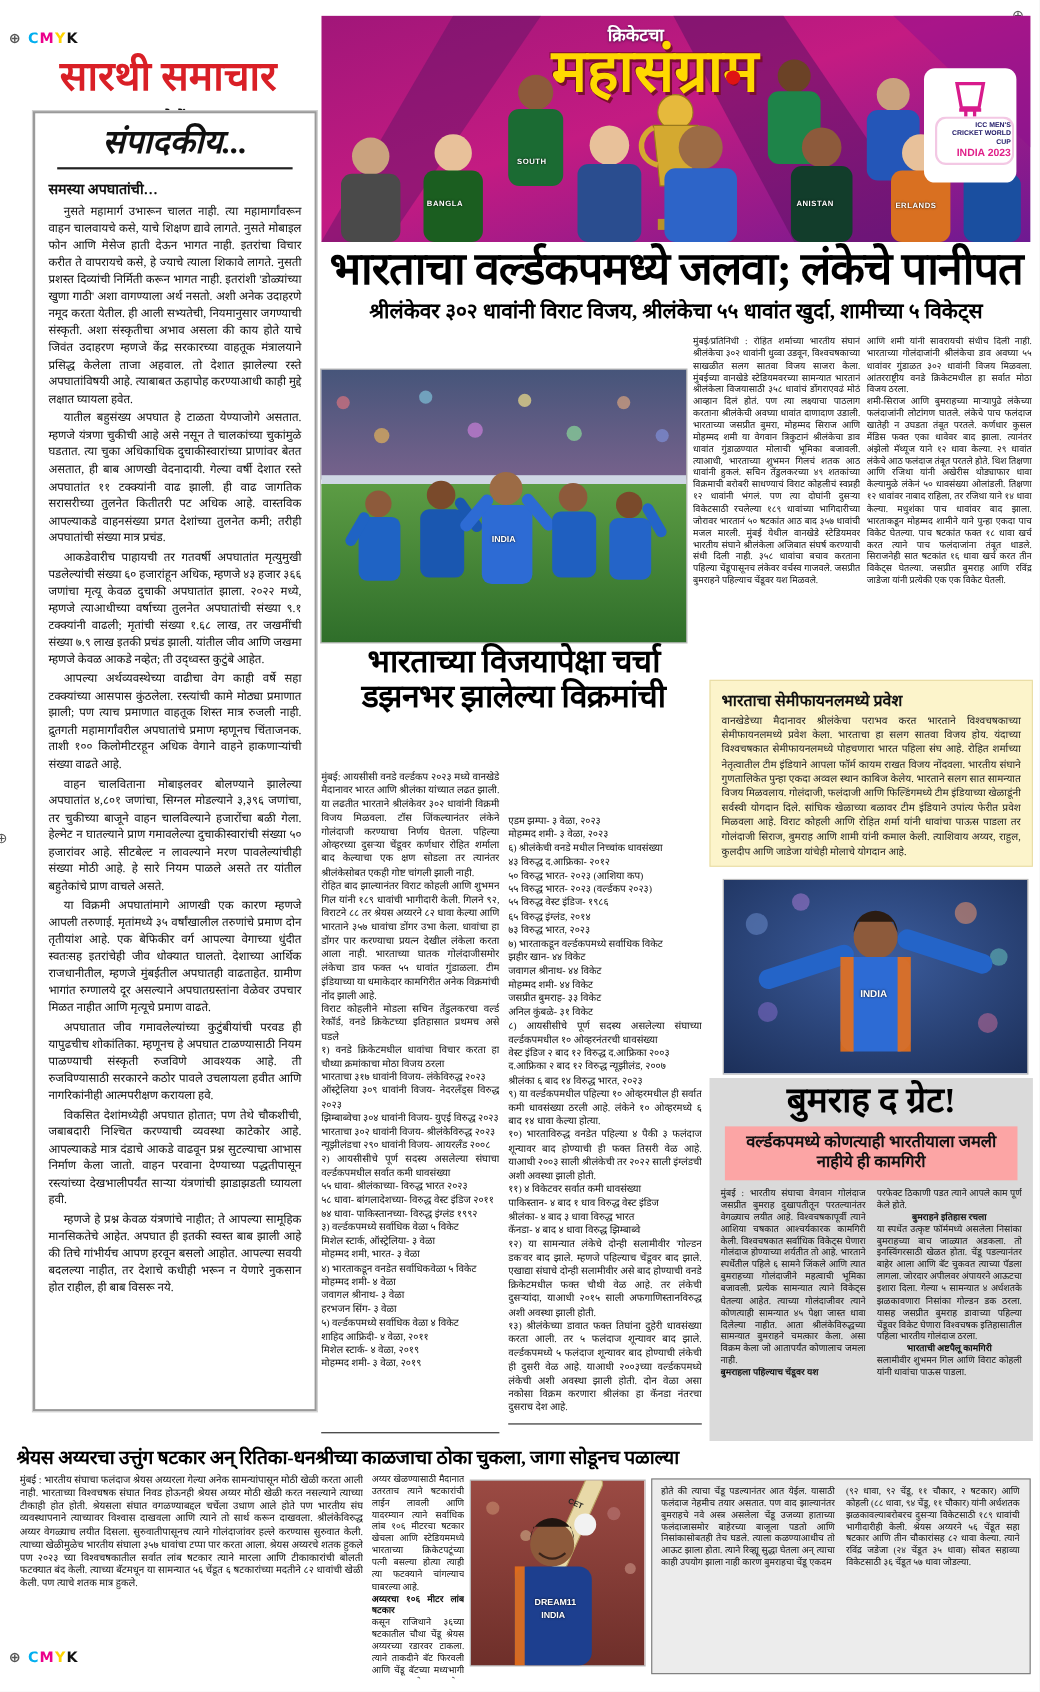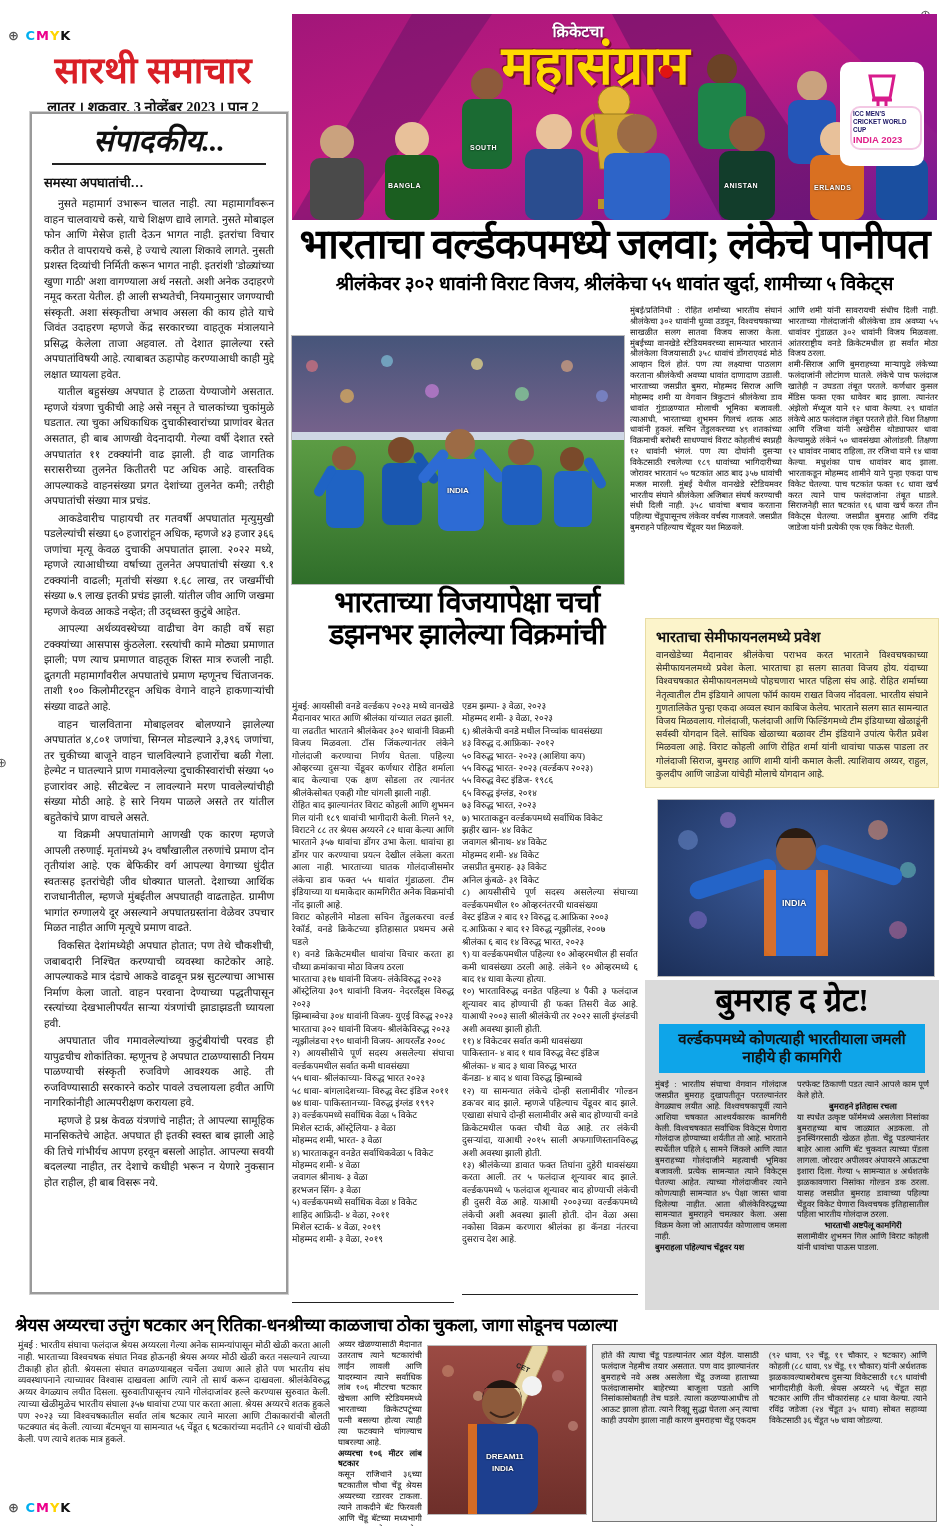--- a/index.html
+++ b/index.html
@@ -18,40 +18,40 @@
   .ed-title{font-style:italic;font-weight:bold;font-size:30px;text-align:center;
             border-bottom:2px solid #222;padding-bottom:6px;margin:2px 8px 8px 8px;line-height:1.1;}
   .ed-sub{font-weight:bold;font-size:13px;margin:4px 0 5px 0;}
   .ed-p{font-size:10.5px;line-height:1.48;text-align:justify;text-indent:14px;margin:0 0 2px 0;}
   
   .banner{overflow:hidden;}
   .banner-kicker{font-family:"Liberation Sans",sans-serif;color:#fff;font-weight:bold;font-size:16px;text-shadow:0 1px 2px #4a0f45;}
   .banner-title{font-family:"Liberation Sans",sans-serif;color:#ffd900;font-weight:900;font-size:54px;line-height:1;
                 text-shadow:2px 2px 0 #7a0f2e, -1px -1px 0 #7a0f2e;}
   .banner-dot{display:inline-block;width:13px;height:13px;background:#e01313;border-radius:50%;vertical-align:super;margin-left:-30px;}
-  .badge{background:#fff;border-radius:10px;text-align:left;padding:4px 3px;box-shadow:0 0 0 2px #f3c8e4 inset;}
+  .badge{background:#fff;border-radius:10px;text-align:right;padding:4px 3px;box-shadow:0 0 0 2px #f3c8e4 inset;}
   .badge .l1,.badge .l2{font-family:"Liberation Sans",sans-serif;font-size:6.3px;font-weight:bold;color:#1b1464;line-height:1.25;}
   .badge .l3{font-family:"Liberation Sans",sans-serif;font-size:9.5px;font-weight:900;color:#e0218a;line-height:1.3;}
   .jersey-label{font-family:"Liberation Sans",sans-serif;color:#ffffff;font-weight:bold;font-size:7px;letter-spacing:.5px;text-shadow:0 0 2px #000;}
   
   .lead-headline{font-size:41px;font-weight:900;text-align:center;line-height:1.02;letter-spacing:-1px;color:#000;}
   .lead-sub{font-size:19px;font-weight:bold;text-align:center;line-height:1.1;color:#000;}
   .newscol{font-size:8.3px;line-height:1.31;text-align:justify;white-space:pre-line;overflow:hidden;color:#101010;}
   
   .rec-head{font-size:29px;font-weight:900;text-align:center;line-height:1.12;letter-spacing:-0.5px;white-space:pre-line;color:#000;}
   .reccol{font-size:9px;line-height:1.38;text-align:justify;white-space:pre-line;overflow:hidden;color:#101010;}
   .colrule{border:0;border-top:1.5px solid #222;margin:0;}
   
   .ybox{background:#fcf4cb;border:1px solid #e8dca4;padding:7px 10px;box-sizing:border-box;}
   .ybox h3{margin:0 0 3px 0;font-size:14.5px;font-weight:bold;color:#111;}
   .ybox p{margin:0;font-size:9.3px;line-height:1.42;text-align:justify;color:#222;}
   
   .greybox{background:#dadada;box-sizing:border-box;padding-top:2px;}
   .bum-head{font-size:32px;font-weight:900;text-align:center;line-height:1.05;color:#000;margin:2px 0 6px 0;}
-  .deck{background:#0ea5e9;margin:0 14px;padding:6px 8px;text-align:center;font-size:15px;font-weight:bold;line-height:1.25;}
+  .deck{background:#fca5a5;margin:0 14px;padding:6px 8px;text-align:center;font-size:15px;font-weight:bold;line-height:1.25;}
   
   .iyer-head{font-size:17.5px;font-weight:900;white-space:nowrap;color:#000;letter-spacing:-0.2px;}
   .subhead-inline{font-weight:bold;}
   .greybox2{background:#ececec;border:1px solid #777;box-sizing:border-box;padding:6px 8px;}
   .photo{display:block;}
   .photo-frame{box-shadow:0 0 0 1px #bbb;}
   .overlay-txt{font-family:"Liberation Sans",sans-serif;color:#fff;font-weight:bold;text-shadow:0 0 2px #000;}
 </style>
 </head>
 <body>
@@ -65,31 +65,31 @@
   <div class="abs regmark" style="left:924px;top:1050px;">⊕</div>
   <div class="abs regmark" style="left:924px;top:1066px;">⊕</div>
   <div class="abs cmyk" style="left:8px;top:1500px;"><span class="regmark">⊕</span> <span class="c">C</span><span class="m">M</span><span class="y">Y</span><span class="k">K</span></div>
   <div class="abs regmark" style="left:916px;top:1506px;">⊕</div>
 
   <div class="abs" style="left:18px;top:52px;width:270px;">
     <div class="masthead-title">सारथी समाचार</div>
     <div class="masthead-date">लातूर । शुक्रवार, 3 नोव्हेंबर 2023 । पान 2</div>
   </div>
 
-  <div class="abs edbox" style="left:30px;top:112px;width:258px;height:1182px;">
+  <div class="abs edbox" style="left:30px;top:101px;width:258px;height:1182px;">
     <div class="ed-title">संपादकीय...</div>
     <div class="ed-sub">समस्या अपघातांची…</div>
     <p class="ed-p">नुसते महामार्ग उभारून चालत नाही. त्या महामार्गांवरून वाहन चालवायचे कसे, याचे शिक्षण द्यावे लागते. नुसते मोबाइल फोन आणि मेसेज हाती देऊन भागत नाही. इतरांचा विचार करीत ते वापरायचे कसे, हे ज्याचे त्याला शिकावे लागते. नुसती प्रशस्त दिव्यांची निर्मिती करून भागत नाही. इतरांशी 'डोळ्यांच्या खुणा गाठी' अशा वागण्याला अर्थ नसतो. अशी अनेक उदाहरणे नमूद करता येतील. ही आली सभ्यतेची, नियमानुसार जगण्याची संस्कृती. अशा संस्कृतीचा अभाव असला की काय होते याचे जिवंत उदाहरण म्हणजे केंद्र सरकारच्या वाहतूक मंत्रालयाने प्रसिद्ध केलेला ताजा अहवाल. तो देशात झालेल्या रस्ते अपघातांविषयी आहे. त्याबाबत ऊहापोह करण्याआधी काही मुद्दे लक्षात घ्यायला हवेत.</p>
     <p class="ed-p">यातील बहुसंख्य अपघात हे टाळता येण्याजोगे असतात. म्हणजे यंत्रणा चुकीची आहे असे नसून ते चालकांच्या चुकांमुळे घडतात. त्या चुका अधिकाधिक दुचाकीस्वारांच्या प्राणांवर बेतत असतात, ही बाब आणखी वेदनादायी. गेल्या वर्षी देशात रस्ते अपघातांत ११ टक्क्यांनी वाढ झाली. ही वाढ जागतिक सरासरीच्या तुलनेत कितीतरी पट अधिक आहे. वास्तविक आपल्याकडे वाहनसंख्या प्रगत देशांच्या तुलनेत कमी; तरीही अपघातांची संख्या मात्र प्रचंड.</p>
     <p class="ed-p">आकडेवारीच पाहायची तर गतवर्षी अपघातांत मृत्युमुखी पडलेल्यांची संख्या ६० हजारांहून अधिक, म्हणजे ४३ हजार ३६६ जणांचा मृत्यू केवळ दुचाकी अपघातांत झाला. २०२२ मध्ये, म्हणजे त्याआधीच्या वर्षाच्या तुलनेत अपघातांची संख्या ९.१ टक्क्यांनी वाढली; मृतांची संख्या १.६८ लाख, तर जखमींची संख्या ७.९ लाख इतकी प्रचंड झाली. यांतील जीव आणि जखमा म्हणजे केवळ आकडे नव्हेत; ती उद्ध्वस्त कुटुंबे आहेत.</p>
     <p class="ed-p">आपल्या अर्थव्यवस्थेच्या वाढीचा वेग काही वर्षे सहा टक्क्यांच्या आसपास कुंठलेला. रस्त्यांची कामे मोठ्या प्रमाणात झाली; पण त्याच प्रमाणात वाहतूक शिस्त मात्र रुजली नाही. द्रुतगती महामार्गांवरील अपघातांचे प्रमाण म्हणूनच चिंताजनक. ताशी १०० किलोमीटरहून अधिक वेगाने वाहने हाकणाऱ्यांची संख्या वाढते आहे.</p>
     <p class="ed-p">वाहन चालविताना मोबाइलवर बोलण्याने झालेल्या अपघातांत ४,८०१ जणांचा, सिग्नल मोडल्याने ३,३९६ जणांचा, तर चुकीच्या बाजूने वाहन चालविल्याने हजारोंचा बळी गेला. हेल्मेट न घातल्याने प्राण गमावलेल्या दुचाकीस्वारांची संख्या ५० हजारांवर आहे. सीटबेल्ट न लावल्याने मरण पावलेल्यांचीही संख्या मोठी आहे. हे सारे नियम पाळले असते तर यांतील बहुतेकांचे प्राण वाचले असते.</p>
     <p class="ed-p">या विक्रमी अपघातांमागे आणखी एक कारण म्हणजे आपली तरुणाई. मृतांमध्ये ३५ वर्षांखालील तरुणांचे प्रमाण दोन तृतीयांश आहे. एक बेफिकीर वर्ग आपल्या वेगाच्या धुंदीत स्वतःसह इतरांचेही जीव धोक्यात घालतो. देशाच्या आर्थिक राजधानीतील, म्हणजे मुंबईतील अपघातही वाढताहेत. ग्रामीण भागांत रुग्णालये दूर असल्याने अपघातग्रस्तांना वेळेवर उपचार मिळत नाहीत आणि मृत्यूचे प्रमाण वाढते.</p>
+    <p class="ed-p">अपघातात जीव गमावलेल्यांच्या कुटुंबीयांची परवड ही यापुढचीच शोकांतिका. म्हणूनच हे अपघात टाळण्यासाठी नियम पाळण्याची संस्कृती रुजविणे आवश्यक आहे. ती रुजविण्यासाठी सरकारने कठोर पावले उचलायला हवीत आणि नागरिकांनीही आत्मपरीक्षण करायला हवे.</p>
     <p class="ed-p">विकसित देशांमध्येही अपघात होतात; पण तेथे चौकशीची, जबाबदारी निश्चित करण्याची व्यवस्था काटेकोर आहे. आपल्याकडे मात्र दंडाचे आकडे वाढवून प्रश्न सुटल्याचा आभास निर्माण केला जातो. वाहन परवाना देण्याच्या पद्धतीपासून रस्त्यांच्या देखभालीपर्यंत साऱ्या यंत्रणांची झाडाझडती घ्यायला हवी.</p>
-    <p class="ed-p">अपघातात जीव गमावलेल्यांच्या कुटुंबीयांची परवड ही यापुढचीच शोकांतिका. म्हणूनच हे अपघात टाळण्यासाठी नियम पाळण्याची संस्कृती रुजविणे आवश्यक आहे. ती रुजविण्यासाठी सरकारने कठोर पावले उचलायला हवीत आणि नागरिकांनीही आत्मपरीक्षण करायला हवे.</p>
     <p class="ed-p">म्हणजे हे प्रश्न केवळ यंत्रणांचे नाहीत; ते आपल्या सामूहिक मानसिकतेचे आहेत. अपघात ही इतकी स्वस्त बाब झाली आहे की तिचे गांभीर्यच आपण हरवून बसलो आहोत. आपल्या सवयी बदलल्या नाहीत, तर देशाचे कधीही भरून न येणारे नुकसान होत राहील, ही बाब विसरू नये.</p>
   </div>
 
   <div class="abs banner" style="left:292px;top:14px;width:645px;height:206px;">
     <svg width="645" height="206" viewBox="0 0 645 206">
       <defs>
         <linearGradient id="bg" x1="0" y1="0" x2="1" y2="1">
           <stop offset="0" stop-color="#a11679"></stop>
             <stop offset="0.45" stop-color="#c41b82"></stop>
             <stop offset="1" stop-color="#6d1a92"></stop>
@@ -235,21 +235,21 @@
 मिशेल स्टार्क, ऑस्ट्रेलिया- ३ वेळा
 मोहम्मद शमी, भारत- ३ वेळा
 ४) भारताकडून वनडेत सर्वाधिकवेळा ५ विकेट
 मोहम्मद शमी- ४ वेळा
 जवागल श्रीनाथ- ३ वेळा
 हरभजन सिंग- ३ वेळा
 ५) वर्ल्डकपमध्ये सर्वाधिक वेळा ४ विकेट
 शाहिद आफ्रिदी- ४ वेळा, २०११
 मिशेल स्टार्क- ४ वेळा, २०१९
 मोहम्मद शमी- ३ वेळा, २०१९</div>
-  <div class="abs reccol" style="left:462px;top:700px;width:176px;height:590px;">एडम झम्पा- ३ वेळा, २०२३
+  <div class="abs reccol" style="left:462px;top:740px;width:176px;height:590px;">एडम झम्पा- ३ वेळा, २०२३
 मोहम्मद शमी- ३ वेळा, २०२३
 ६) श्रीलंकेची वनडे मधील निच्चांक धावसंख्या
 ४३ विरुद्ध द.आफ्रिका- २०१२
 ५० विरुद्ध भारत- २०२३ (आशिया कप)
 ५५ विरुद्ध भारत- २०२३ (वर्ल्डकप २०२३)
 ५५ विरुद्ध वेस्ट इंडिज- १९८६
 ६५ विरुद्ध इंग्लंड, २०१४
 ७३ विरुद्ध भारत, २०२३
 ७) भारताकडून वर्ल्डकपमध्ये सर्वाधिक विकेट
 झहीर खान- ४४ विकेट

